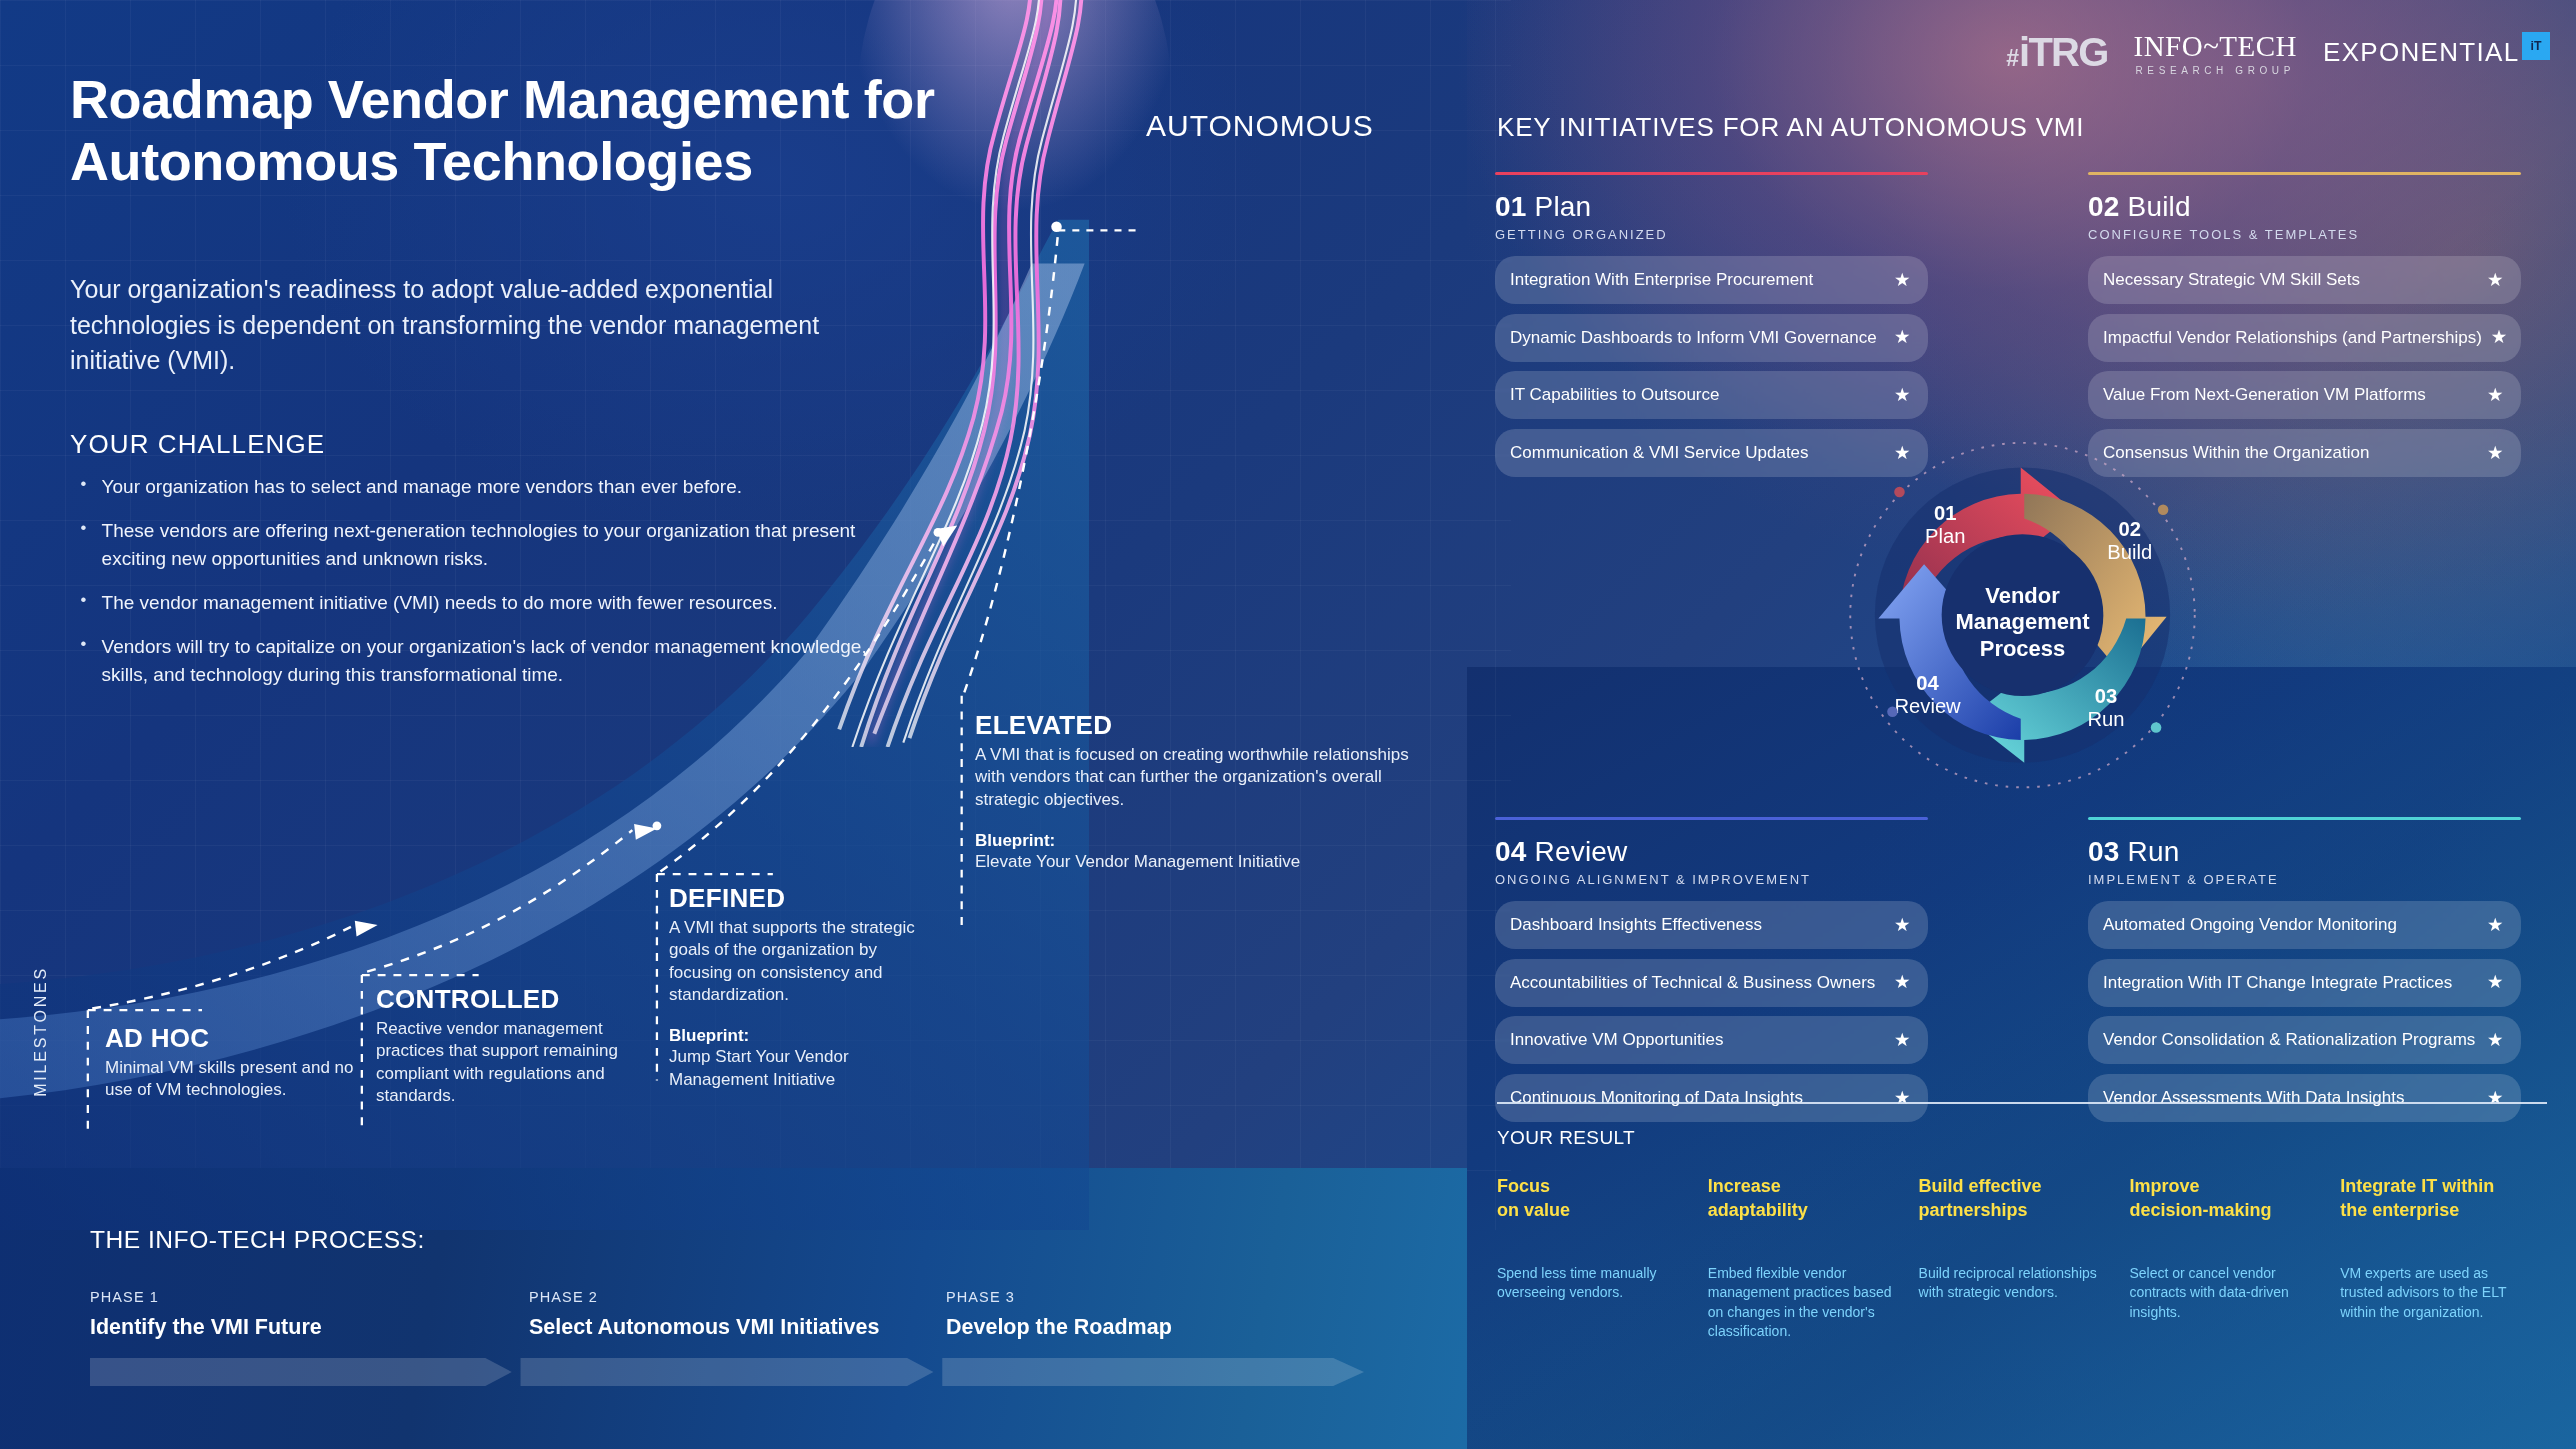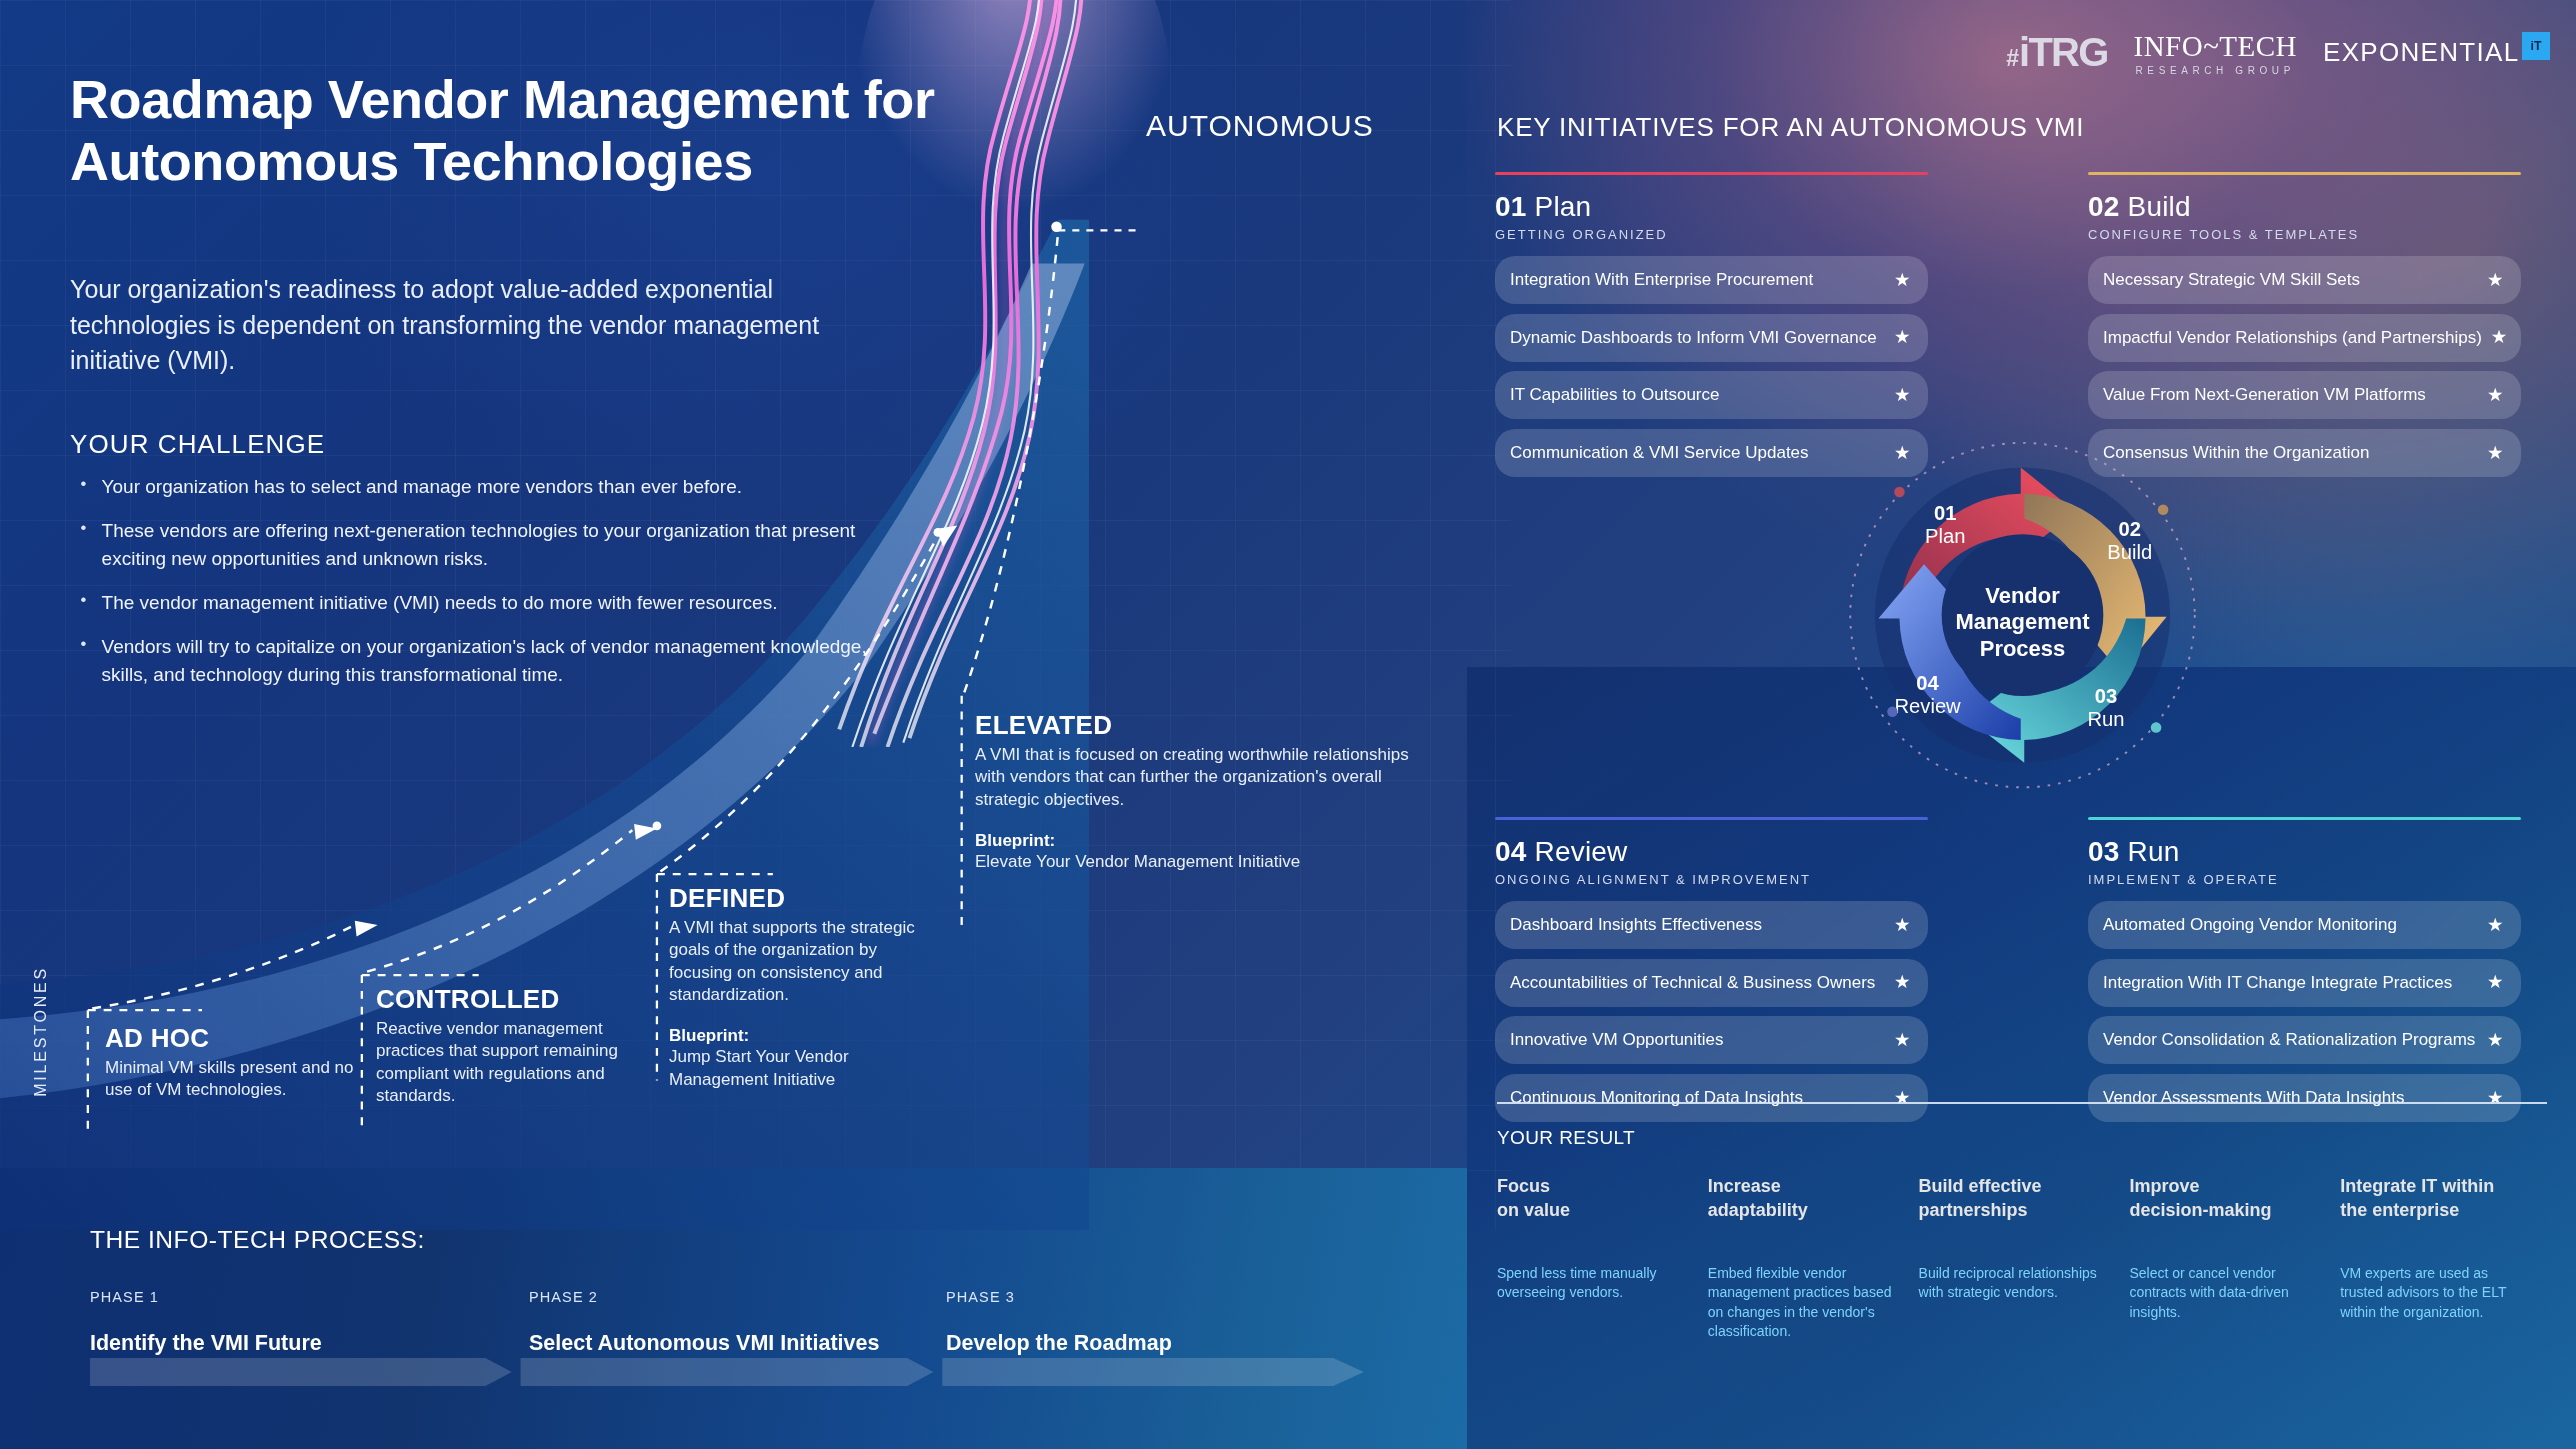--- a/index.html
+++ b/index.html
@@ -106,21 +106,21 @@
   #autonomous .a-body { font-size: 17px; line-height: 1.355; color: #f0f4fc; }
 
   
   .connectors { position: absolute; left: 0; top: 0; width: 1493px; height: 1230px; pointer-events: none; }
 
   
   #process { position: absolute; left: 90px; top: 1226px; width: 1344px; }
   #process .p-head { font-size: 24.6px; letter-spacing: 0.5px; font-weight: 400; margin-bottom: 35px; }
   #process .phases { position: relative; height: 105px; }
   #process .phase { position: absolute; top: 0; width: 369px; }
-  #process .phase .ph-num { font-size: 14.5px; letter-spacing: 1.1px; color: #dbe6f7; margin-bottom: 24px; }
+  #process .phase .ph-num { font-size: 14.5px; letter-spacing: 1.1px; color: #dbe6f7; margin-bottom: 8px; }
   #process .phase .ph-name { font-size: 21.5px; font-weight: 700; line-height: 1.32; }
   #process .arrowbar { position: absolute; left: 0; top: 132px; width: 1274px; height: 28px; }
 
   
   .right { position: absolute; left: 1467px; top: 0; width: 1109px; height: 1449px; }
 
   .logos {
     position: absolute; right: 26px; top: 30px;
     display: flex; align-items: center; gap: 26px;
   }
@@ -165,21 +165,21 @@
 
   
   #vmp { position: absolute; left: 327px; top: 413px; width: 457px; height: 413px; }
 
   
   #result { position: absolute; left: 30px; top: 1102px; width: 1054px; }
   #result .rule { width: 1050px; height: 1.8px; background: rgba(222,233,248,0.9); margin-bottom: 23px; }
   #result .r-head { font-size: 19px; letter-spacing: 0.4px; font-weight: 400; margin-bottom: 26px; }
   #result .cols { display: flex; }
   #result .col { width: 211px; padding-right: 19.3px; }
-  #result .col .c-head { font-size: 18px; font-weight: 700; color: #e5e5e5; line-height: 1.32; margin-bottom: 42px; white-space: pre-line; }
+  #result .col .c-head { font-size: 18px; font-weight: 700; color: #fde047; line-height: 1.32; margin-bottom: 42px; white-space: pre-line; }
   #result .col .c-body { font-size: 14px; line-height: 1.37; color: #7dd3fc; }
 </style>
 </head>
 <body>
 
 <div id="canvas">
 
   <div class="bg-base"></div>
   <div class="bg-rightpanel-top"></div>
   <div class="bg-rightpanel"></div>

